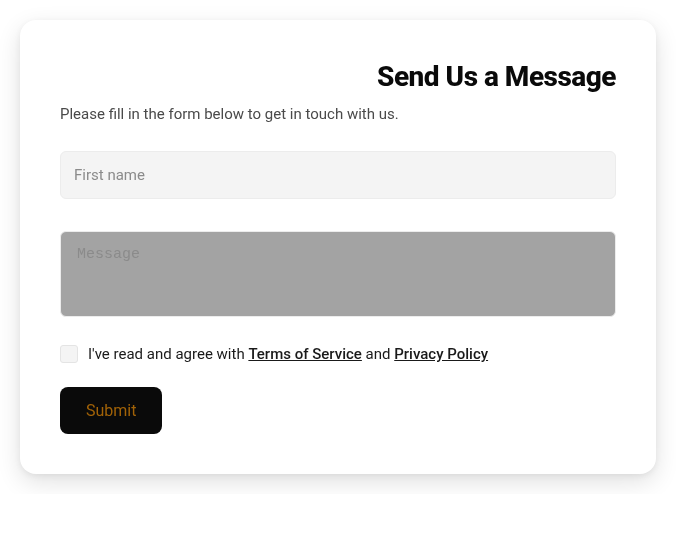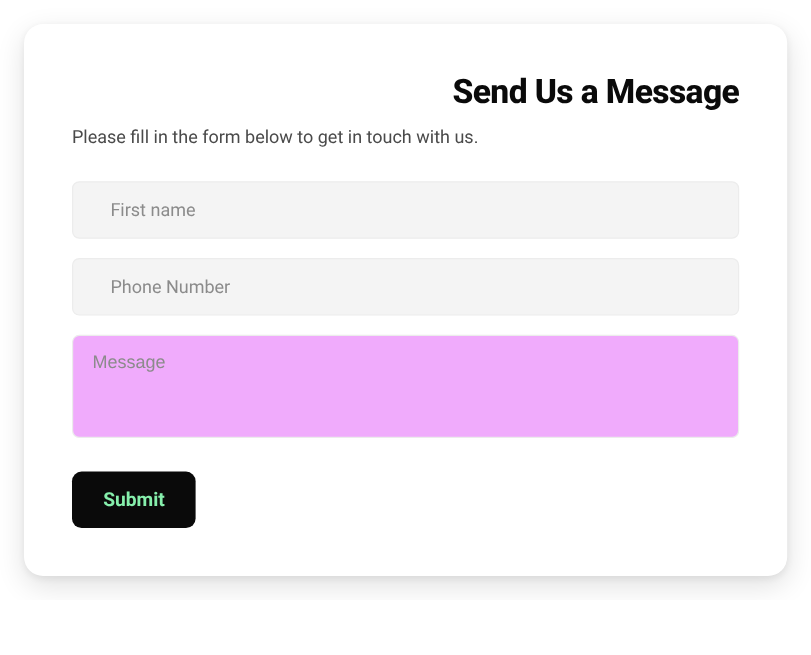--- a/index.html
+++ b/index.html
@@ -39,39 +39,39 @@
     .form-row {
       display: flex;
       gap: 16px;
       margin-bottom: 16px;
     }
     .form-input {
       flex: 1;
       background: #f4f4f4;
       border: 1px solid #ececec;
       border-radius: 6px;
-      padding: 14px 31px;
+      padding: 14px 13px;
       font-size: 15px;
       color: #333;
       outline: none;
       font-family: inherit;
     }
     .form-input::placeholder {
       color: #8b8b8b;
     }
     .form-textarea {
       width: 100%;
-      background: #f0abfc;
+      background: #a3a3a3;
       border: 1px solid #ececec;
       border-radius: 6px;
       padding: 14px 16px;
       font-size: 15px;
       color: #333;
       outline: none;
-      font-family: Liberation Sans, sans-serif;
+      font-family: Liberation Mono, monospace;
       resize: none;
       height: 86px;
       margin-bottom: 24px;
     }
     .form-textarea::placeholder {
       color: #8b8b8b;
     }
     .consent-row {
       display: flex;
       align-items: center;
@@ -92,42 +92,47 @@
       font-size: 15px;
       color: #1a1a1a;
     }
     .consent-text a {
       color: #1a1a1a;
       text-decoration: underline;
       font-weight: 500;
     }
     .submit-btn {
       background: #0a0a0a;
-      color: #86efac;
+      color: #a16207;
       border: none;
       border-radius: 8px;
       padding: 14px 26px;
       font-size: 16px;
-      font-weight: 700;
+      font-weight: 400;
       cursor: pointer;
       font-family: inherit;
     }
   </style>
 </head>
 <body>
 
 <div class="card">
   <h1 class="form-title">Send Us a Message</h1>
   <p class="form-subtitle">Please fill in the form below to get in touch with us.</p>
 
   <div class="form-row">
     <input type="text" class="form-input" placeholder="First name" style="">
   </div>
 
   <div class="form-row">
-    <input type="text" class="form-input" placeholder="Phone Number" style="">
   </div>
 
   <textarea class="form-textarea" placeholder="Message" style=""></textarea>
 
+  <div class="consent-row">
+    <input type="checkbox" class="consent-checkbox" style="">
+    <span class="consent-text">
+      <span>I've read and agree with </span><a href="#">Terms of Service</a><span> and </span><a href="#">Privacy Policy</a>
+    </span>
+  </div>
 
   <button class="submit-btn">Submit</button>
 </div>
 
 </body></html>

